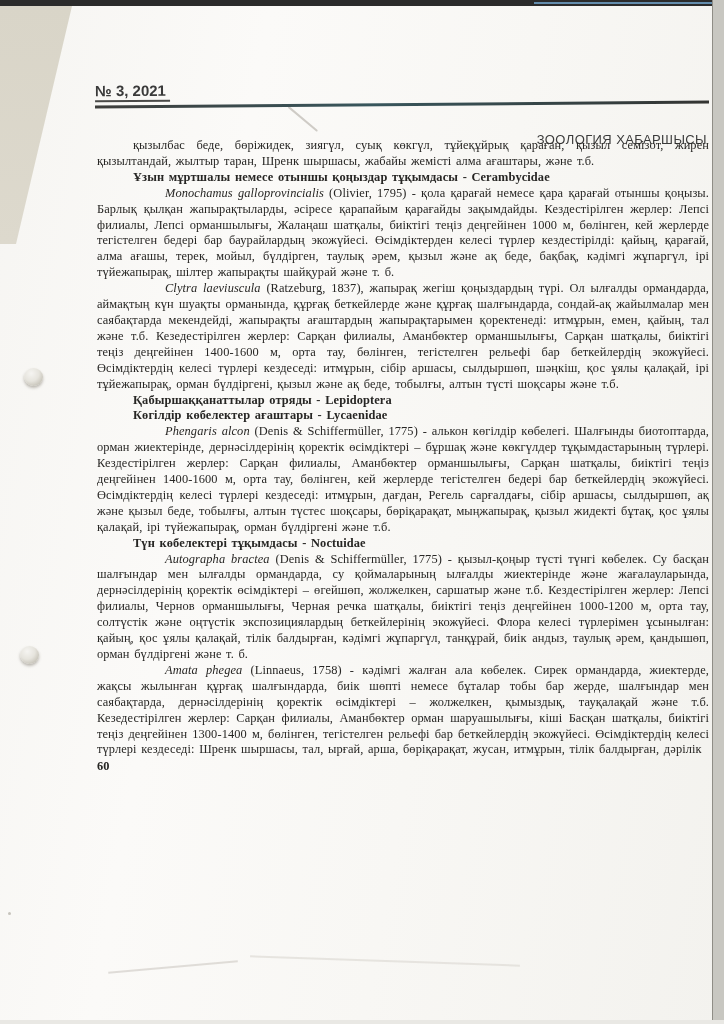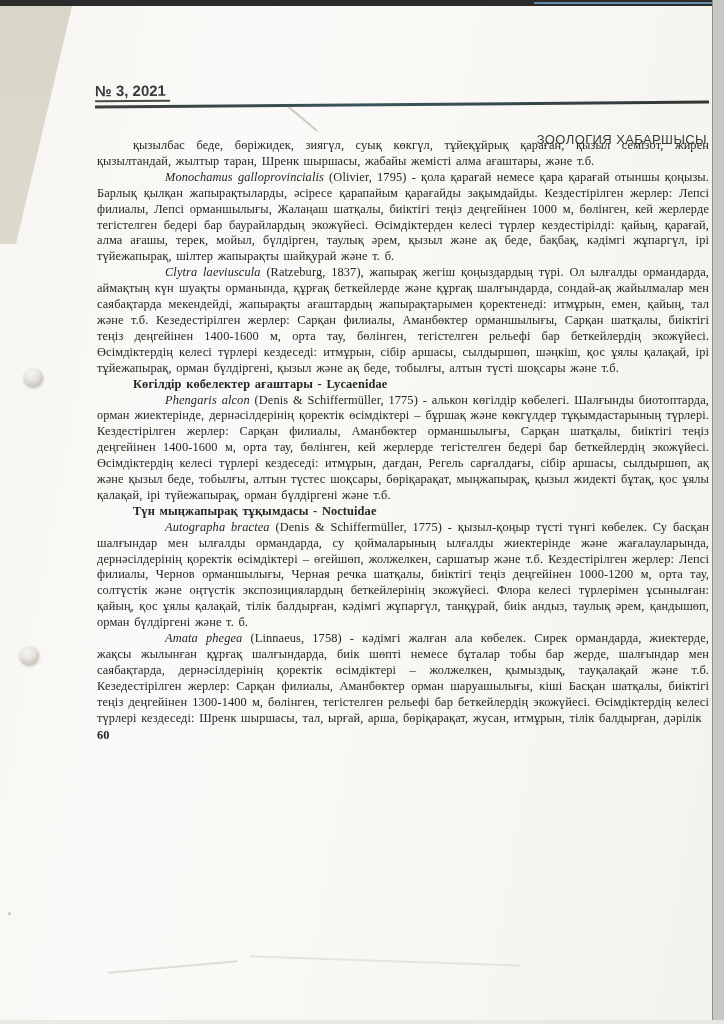--- a/index.html
+++ b/index.html
@@ -61,32 +61,34 @@
   <div class="crease2"></div>
   <div class="speck"></div>
 
   <div class="issue">№ 3, 2021</div>
   <div class="rule"></div>
   <div class="jsub">ЗООЛОГИЯ ХАБАРШЫСЫ</div>
 
   <div class="page-body">
     <p class="blk para">қызылбас беде, бөріжидек, зиягүл, суық көкгүл, тұйеқұйрық қараған, қызыл семізот, жирен қызылтандай, жылтыр таран, Шренк шыршасы, жабайы жемісті алма ағаштары, және т.б.</p>
 
+    <p class="blk head">Ұзын мұртшалы немесе отыншы қоңыздар тұқымдасы - Cerambycidae</p>
 
     <p class="blk para"><i class="lead">Monochamus galloprovincialis</i><span> (Olivier, 1795) - қола қарағай немесе қара қарағай отыншы қоңызы. Барлық қылқан жапырақтыларды, әсіресе қарапайым қарағайды зақымдайды. Кездестірілген жерлер: Лепсі филиалы, Лепсі орманшылығы, Жалаңаш шатқалы, биіктігі теңіз деңгейінен 1000 м, бөлінген, кей жерлерде тегістелген бедері бар баурайлардың экожүйесі. Өсімдіктерден келесі түрлер кездестірілді: қайың, қарағай, алма ағашы, терек, мойыл, бүлдірген, таулық әрем, қызыл және ақ беде, бақбақ, кәдімгі жұпаргүл, ірі түйежапырақ, шілтер жапырақты шайқурай және т. б.</span></p>
 
 
     <p class="blk para"><i class="lead">Clytra laeviuscula</i><span> (Ratzeburg, 1837), жапырақ жегіш қоңыздардың түрі. Ол ылғалды ормандарда, аймақтың күн шуақты орманында, құрғақ беткейлерде және құрғақ шалғындарда, сондай-ақ жайылмалар мен саябақтарда мекендейді, жапырақты ағаштардың жапырақтарымен қоректенеді: итмұрын, емен, қайың, тал және т.б. Кезедестірілген жерлер: Сарқан филиалы, Аманбөктер орманшылығы, Сарқан шатқалы, биіктігі теңіз деңгейінен 1400-1600 м, орта тау, бөлінген, тегістелген рельефі бар беткейлердің экожүйесі. Өсімдіктердің келесі түрлері кездеседі: итмұрын, сібір аршасы, сылдыршөп, шәңкіш, қос ұялы қалақай, ірі тұйежапырақ, орман бүлдіргені, қызыл және ақ беде, тобылғы, алтын түсті шоқсары және т.б.</span></p>
 
+    <p class="blk head">Қабыршаққанаттылар отряды - Lepidoptera</p>
 
     <p class="blk head">Көгілдір көбелектер ағаштары - Lycaenidae</p>
 
     <p class="blk para"><i class="lead">Phengaris alcon</i><span> (Denis &amp; Schiffermüller, 1775) - алькон көгілдір көбелегі. Шалғынды биотоптарда, орман жиектерінде, дернәсілдерінің қоректік өсімдіктері – бұршақ және көкгүлдер тұқымдастарының түрлері. Кездестірілген жерлер: Сарқан филиалы, Аманбөктер орманшылығы, Сарқан шатқалы, биіктігі теңіз деңгейінен 1400-1600 м, орта тау, бөлінген, кей жерлерде тегістелген бедері бар беткейлердің экожүйесі. Өсімдіктердің келесі түрлері кездеседі: итмұрын, дағдан, Регель сарғалдағы, сібір аршасы, сылдыршөп, ақ және қызыл беде, тобылғы, алтын түстес шоқсары, бөріқарақат, мыңжапырақ, қызыл жидекті бұтақ, қос ұялы қалақай, ірі түйежапырақ, орман бүлдіргені және т.б.</span></p>
 
-    <p class="blk head">Түн мыңжапырақ тұқымдасы - Noctuidae</p>
+    <p class="blk head">Түн көбелектері тұқымдасы - Noctuidae</p>
 
     <p class="blk para"><i class="lead">Autographa bractea</i><span> (Denis &amp; Schiffermüller, 1775) - қызыл-қоңыр түсті  түнгі көбелек. Су басқан шалғындар мен ылғалды ормандарда, су қоймаларының ылғалды жиектерінде және жағалауларында, дернәсілдерінің қоректік өсімдіктері – өгейшөп, жолжелкен, саршатыр және т.б. Кездестірілген жерлер: Лепсі филиалы, Чернов орманшылығы, Черная речка шатқалы, биіктігі теңіз деңгейінен 1000-1200 м, орта тау, солтүстік және оңтүстік экспозициялардың беткейлерінің экожүйесі. Флора келесі түрлерімен ұсынылған: қайың, қос ұялы қалақай, тілік балдырған, кәдімгі жұпаргүл, танқұрай, биік андыз, таулық әрем, қандышөп, орман бүлдіргені және т. б.</span></p>
 
 
     <p class="blk para"><i class="lead">Amata phegea</i><span> (Linnaeus, 1758) - кәдімгі жалған ала көбелек. Сирек ормандарда, жиектерде, жақсы жылынған құрғақ шалғындарда, биік шөпті немесе бұталар тобы бар жерде, шалғындар мен саябақтарда, дернәсілдерінің қоректік өсімдіктері – жолжелкен, қымыздық, тауқалақай және т.б. Кезедестірілген жерлер: Сарқан филиалы, Аманбөктер орман шаруашылығы, кіші Басқан шатқалы, биіктігі теңіз деңгейінен 1300-1400 м, бөлінген, тегістелген рельефі бар беткейлердің экожүйесі. Өсімдіктердің келесі түрлері кездеседі: Шренк шыршасы, тал, ырғай, арша, бөріқарақат, жусан, итмұрын, тілік балдырған, дәрілік</span></p>
 
     <p class="blk pageno">60</p>
   </div>
 
 </div>

